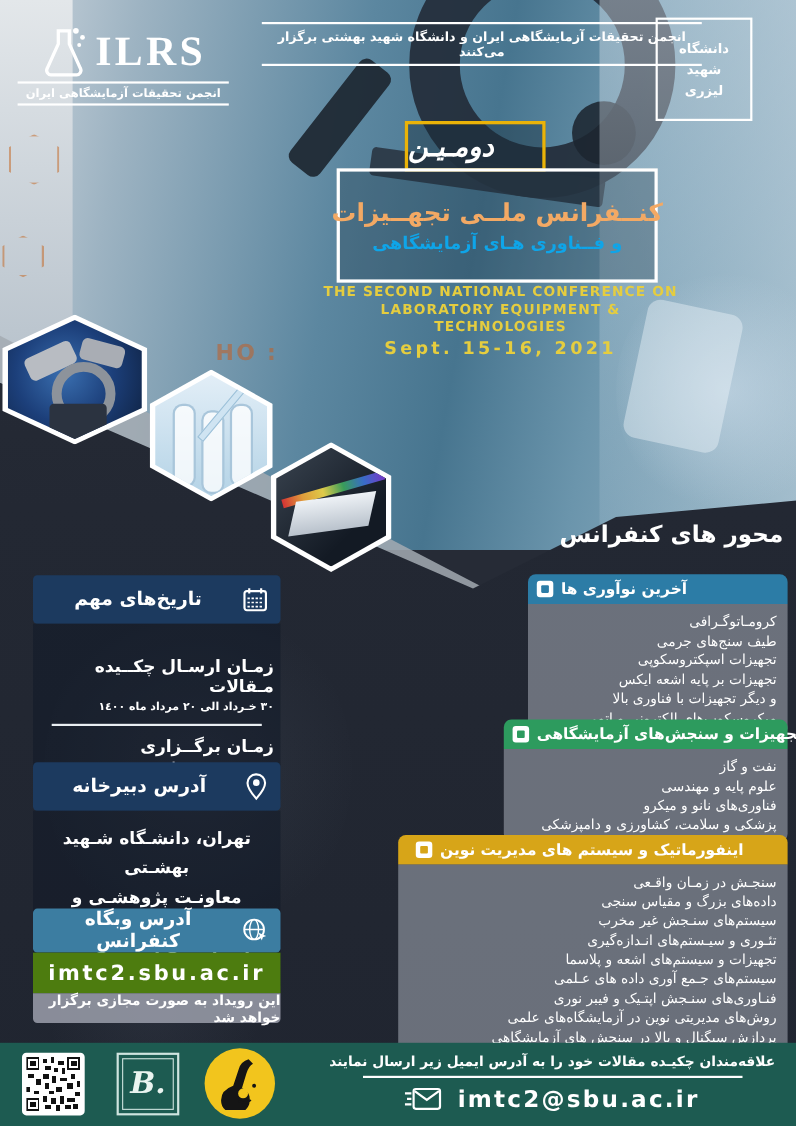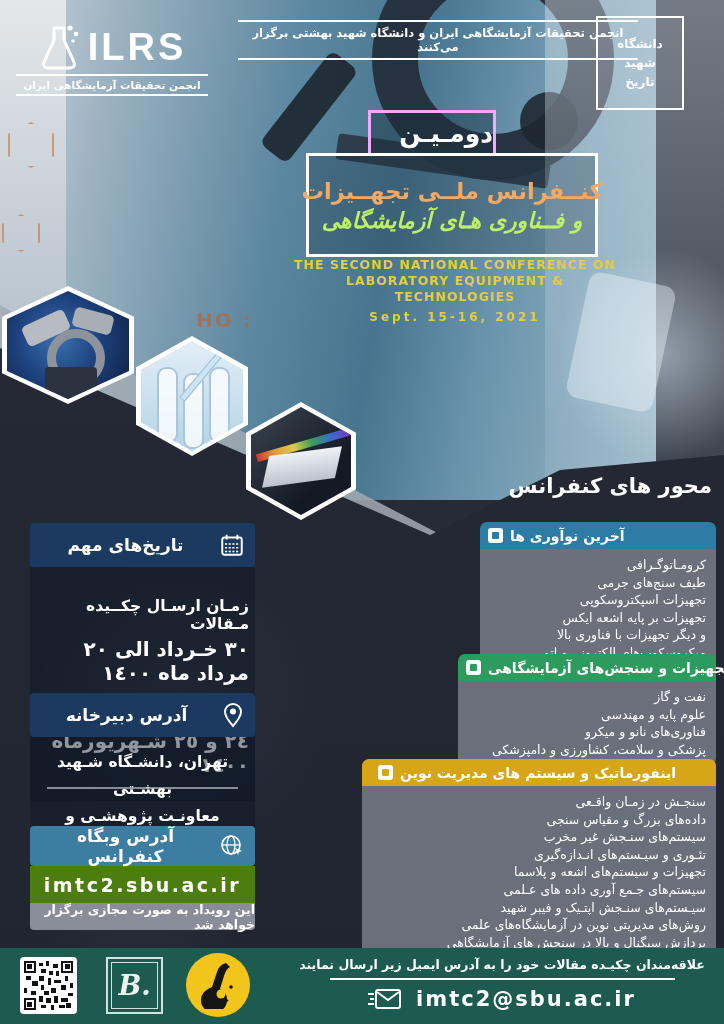--- a/index.html
+++ b/index.html
@@ -1,19 +1,19 @@
 <!DOCTYPE html>
 <html lang="fa"><head>
 <meta charset="utf-8">
 <style>
   html,body{margin:0;padding:0;background:#14181f;}
   .poster{position:relative;width:724px;height:1024px;margin:0 auto;overflow:hidden;
           background:#262b36;font-family:"DejaVu Sans",sans-serif;}
   
-  .bg-photo{position:absolute;left:0;top:0;width:656px;height:500px;
+  .bg-photo{position:absolute;left:0;top:0;width:724px;height:500px;
     background:linear-gradient(100deg,#ccd5dd 0%,#9db3c2 16%,#5c87a0 42%,#47758f 58%,#6b95ac 74%,#9cb8c8 100%);}
   .notebook-strip{position:absolute;left:0;top:0;width:66px;height:500px;
     background:linear-gradient(180deg,#e3e7ea,#bcc6cf 60%,#9fb0bd);}
   .sketch-hex{position:absolute;border:2px solid rgba(196,108,42,.55);}
   .mic-tube{position:absolute;left:292px;top:48px;width:34px;height:118px;background:#1d2731;border-radius:8px;transform:rotate(38deg);opacity:.92;}
   .mic-ring{position:absolute;left:372px;top:-62px;width:150px;height:150px;border-radius:50%;border:46px solid #232d3a;opacity:.93;}
   .mic-stage{position:absolute;left:336px;top:148px;width:214px;height:26px;background:#2a3542;transform:rotate(8deg);border-radius:4px;opacity:.9;}
   .mic-knob{position:absolute;left:520px;top:92px;width:58px;height:58px;border-radius:50%;background:#1d2630;opacity:.88;}
   .right-light{position:absolute;left:545px;top:0;width:179px;height:500px;
     background:linear-gradient(180deg,rgba(225,233,241,.42),rgba(215,228,238,.25) 55%,rgba(210,225,236,.12));}
@@ -26,37 +26,37 @@
     transform:rotate(27.5deg);transform-origin:left top;}
   .bg-dark{position:absolute;left:0;top:0;width:724px;height:1024px;
     background:linear-gradient(180deg,#2a2f3a 0%,#232833 45%,#202530 100%);
     clip-path:polygon(0 348px,430px 535px,560px 470px,724px 455px,724px 1024px,0 1024px);}
   .faint-spot{position:absolute;border-radius:50%;pointer-events:none;}
   
   .top-banner{position:absolute;left:238px;top:20px;width:396px;text-align:center;color:#fff;
     font-size:11.5px;font-weight:bold;border-top:2px solid #fff;border-bottom:2px solid #fff;padding:4px 2px;}
   .ilrs{position:absolute;left:16px;top:24px;width:192px;color:#fff;}
   .ilrs-row{display:flex;align-items:center;gap:8px;justify-content:center;}
-  .ilrs-name{font-family:Liberation Sans, sans-serif;font-weight:bold;font-size:38px;letter-spacing:3px;}
+  .ilrs-name{font-family:Liberation Serif, serif;font-weight:bold;font-size:38px;letter-spacing:3px;}
   .ilrs-sub{margin-top:4px;border-top:2px solid #fff;border-bottom:2px solid #fff;
     padding:3px 0;text-align:center;font-size:10.5px;font-weight:bold;}
   .sbu-logo{position:absolute;left:596px;top:16px;width:84px;height:90px;border:2px solid #fff;
     background:rgba(255,255,255,.05);display:flex;flex-direction:column;align-items:center;justify-content:center;
     color:#fff;font-weight:bold;font-size:12px;line-height:19px;text-align:center;}
   
-  .t1-box{position:absolute;left:368px;top:110px;width:122px;height:40px;border:3px solid #f0abfc;
-    background:rgba(25,45,60,.42);display:flex;align-items:center;justify-content:flex-end;}
+  .t1-box{position:absolute;left:368px;top:110px;width:122px;height:40px;border:3px solid #eab308;
+    background:rgba(25,45,60,.42);display:flex;align-items:center;justify-content:flex-start;font-style:italic;}
   .t1{color:#fff;font-weight:bold;font-size:25px;}
   .t23-box{position:absolute;left:306px;top:153px;width:286px;height:98px;border:3px solid #fff;
     background:rgba(25,45,60,.28);display:flex;flex-direction:column;align-items:center;justify-content:center;gap:4px;}
   .t2{color:#f3a964;font-weight:bold;font-size:22.5px;white-space:nowrap;text-align:right;}
-  .t3{color:#bef264;font-weight:bold;font-size:22px;white-space:nowrap;font-style:italic;}
+  .t3{color:#0ea5e9;font-weight:bold;font-size:16px;white-space:nowrap;}
   .en-sub{position:absolute;left:288px;top:257px;width:334px;text-align:center;color:#e5cd3f;
     font-weight:bold;font-size:12.5px;letter-spacing:1px;line-height:16px;}
-  .en-date{margin-top:4px;font-size:12px;letter-spacing:3px;}
+  .en-date{margin-top:4px;font-size:16px;letter-spacing:3px;}
   
   .hex{clip-path:polygon(50% 0,100% 26%,100% 74%,50% 100%,0 74%,0 26%);}
   .hex-outer{position:absolute;background:#fff;}
   .hex-inner{position:absolute;left:5px;top:5px;right:5px;bottom:5px;overflow:hidden;}
   .hex1-inner{background:radial-gradient(circle at 42% 45%,#3a6fb0 0%,#1c3f7a 48%,#0d1e3a 100%);}
   .h1a{position:absolute;left:16px;top:26px;width:46px;height:22px;background:#b8bcc2;border-radius:5px;transform:rotate(-25deg);}
   .h1b{position:absolute;left:66px;top:20px;width:40px;height:20px;background:#a9adb4;border-radius:5px;transform:rotate(15deg);}
   .h1c{position:absolute;left:40px;top:38px;width:40px;height:40px;border:9px solid #8d939b;border-radius:50%;}
   .h1d{position:absolute;left:38px;top:76px;width:52px;height:32px;background:#2b3340;border-radius:4px;}
   .hex2-inner{background:linear-gradient(180deg,#e2eef7,#b4d3e6);}
@@ -89,21 +89,21 @@
   .card-gold .mini-glyph{background:#d7a518;}
   
   .info-box{position:absolute;left:30px;width:225px;direction:rtl;}
   .info-header{height:44px;background:#1c3a5f;border-radius:4px;display:flex;align-items:center;
     padding:0 10px;gap:8px;color:#fff;font-weight:bold;font-size:17px;}
   .info-header .ih-title{flex:1;text-align:center;}
   .info-body{background:rgba(13,22,38,.45);color:#fff;text-align:center;font-weight:bold;}
   .dates-box{top:523px;}
   .dates-body{padding:28px 6px 2px;text-align:right;}
   .d-label{font-size:15.5px;margin:2px 0;}
-  .d-value{font-size:20px;margin:4px 0 2px;}
+  .d-value{font-size:10px;margin:4px 0 2px;}
   .divider{height:2px;background:#e9eef2;width:90%;margin:10px auto;}
   .addr-box{top:693px;}
   .addr-body{padding:12px 6px;font-size:15.5px;line-height:27px;}
   .web-box{top:826px;}
   .web-header{height:40px;background:#3c7da1;}
   .url-band{height:37px;background:#4d7c0f;display:flex;align-items:center;justify-content:center;}
   .url-text{color:#fff;font-weight:bold;font-size:19px;letter-spacing:2.5px;direction:ltr;}
   .note-band{height:27px;background:rgba(151,155,167,.88);display:flex;align-items:center;justify-content:center;
     color:#fff;font-weight:bold;font-size:12.5px;border-radius:0 0 4px 4px;}
   
@@ -155,21 +155,21 @@
           <circle cx="35" cy="17" r="1.8" fill="#fff"></circle>
       </svg>
       <span class="ilrs-name">ILRS</span>
     </div>
     <div class="ilrs-sub" dir="rtl">انجمن تحقیقات آزمایشگاهی ایران</div>
   </div>
 
   <div class="sbu-logo" dir="rtl">
       <div>دانشگاه</div>
       <div>شهید</div>
-      <div>تاریخ</div>
+      <div>لیزری</div>
     </div>
 
   <div class="t1-box">
     <span class="t1" dir="rtl">دومـیـن</span>
   </div>
   <div class="t23-box">
     <div class="t2" dir="rtl">کنــفرانس  ملــی تجهــیزات</div>
     <div class="t3" dir="rtl">و فــناوری هـای آزمایشگاهی</div>
   </div>
   <div class="en-sub">
@@ -242,21 +242,21 @@
         </span>
       <span class="hdr-title">اینفورماتیک و سیستم های مدیریت نوین</span>
     </div>
     <div class="card-body">
         <div>سنجـش در زمـان واقـعی</div>
         <div>داده‌های بزرگ و مقیاس سنجی</div>
         <div>سیستم‌های سنـجش غیر مخرب</div>
         <div>تئـوری و سیـستم‌های انـدازه‌گیری</div>
         <div>تجهیزات و سیستم‌های اشعه و پلاسما</div>
         <div>سیستم‌های جـمع آوری داده های عـلمی</div>
-        <div>سیـستم‌های سنـجش اپتـیک و فیبر شهید</div>
+        <div>فنـاوری‌های سنـجش اپتـیک و فیبر نوری</div>
         <div>روش‌های مدیریتی نوین در آزمایشگاه‌های علمی</div>
         <div>پردازش سیگنال و بالا در سنجش های آزمایشگاهی</div>
       </div>
   </div>
 
   <div class="info-box dates-box">
     <div class="info-header">
       <svg width="26" height="26" viewBox="0 0 24 24">
         <rect x="3" y="5" width="18" height="16" rx="2" fill="none" stroke="#fff" stroke-width="1.8"></rect>
         <line x1="7" y1="2.5" x2="7" y2="7" stroke="#fff" stroke-width="1.8"></line>

